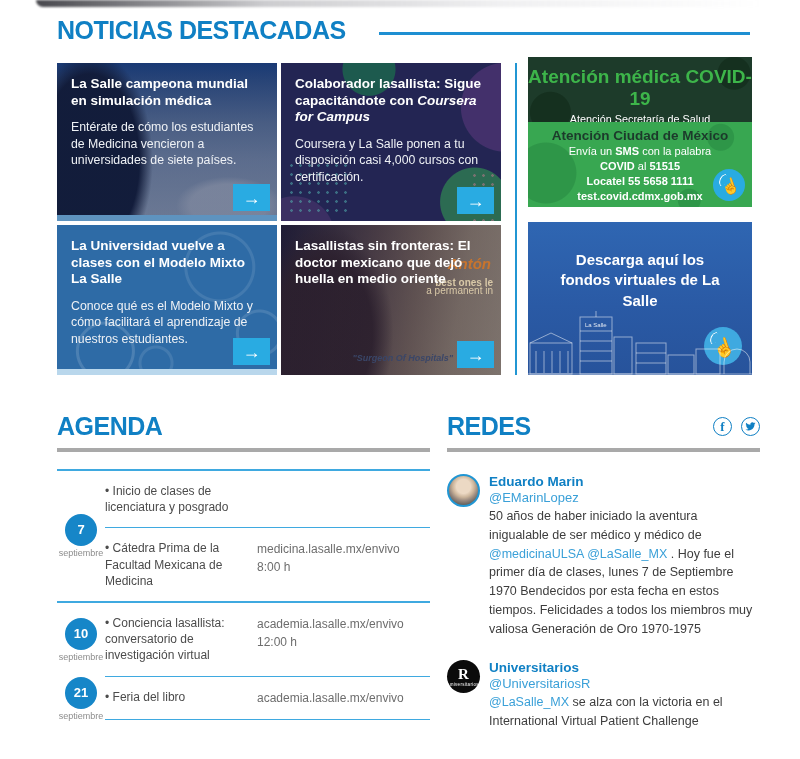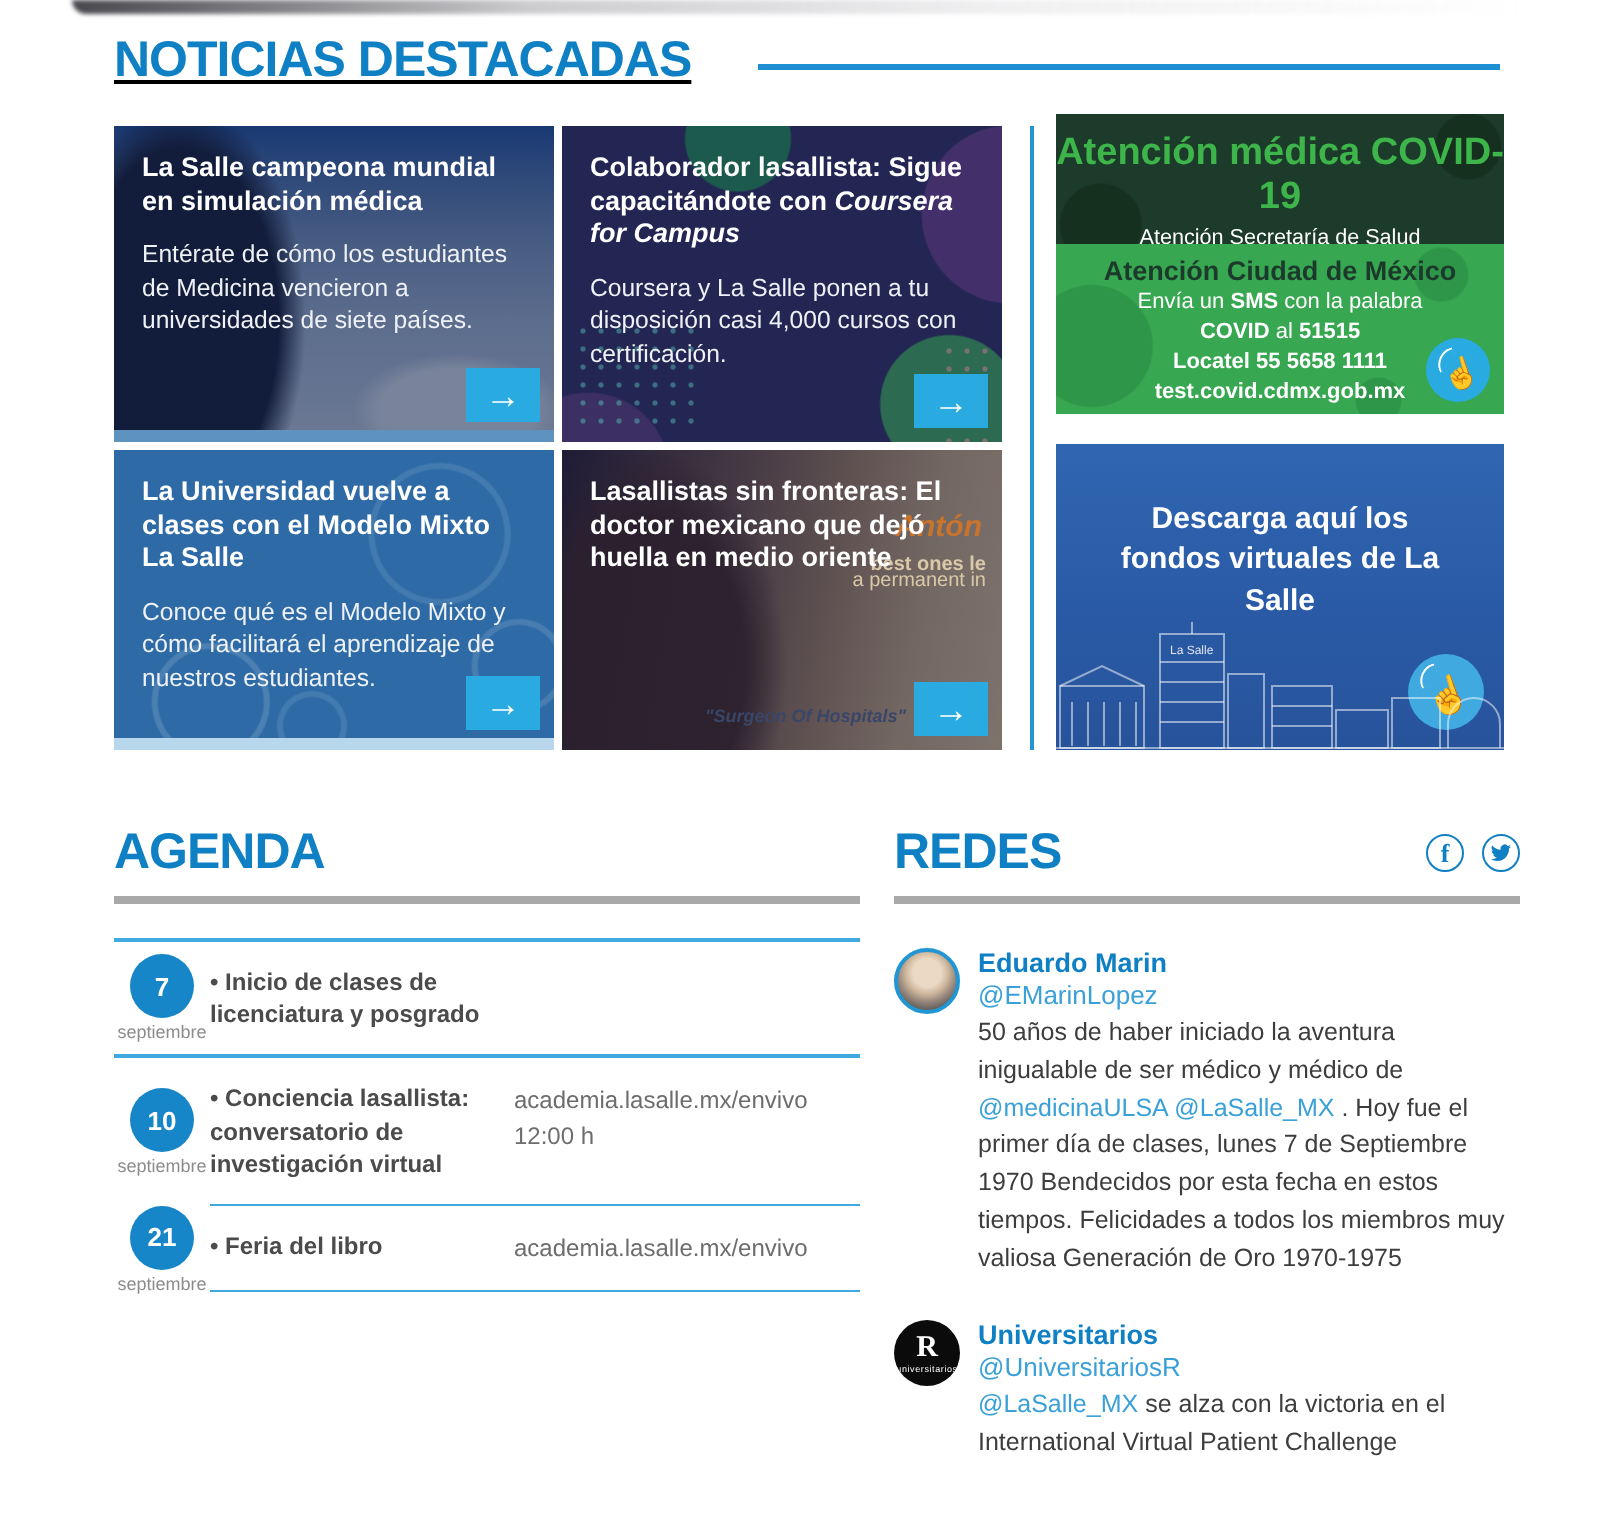--- a/index.html
+++ b/index.html
@@ -10,21 +10,21 @@
   }
   
   .top-shadow {
     position: absolute; left: 36px; top: 0; width: 764px; height: 7px;
     background: linear-gradient(to right, rgba(40,40,46,.85), rgba(110,110,118,.35) 30%, rgba(170,170,178,.18) 60%, rgba(240,240,240,0) 95%);
     border-bottom-left-radius: 8px; filter: blur(1px);
   }
 
   
   .section-title { font-size: 25px; font-weight: bold; color:#1080c4; letter-spacing:-0.5px; }
-  .news-header { position:absolute; left:57px; top:16px; width:693px; display:flex; align-items:center; gap:33px;text-decoration:underline; }
+  .news-header { position:absolute; left:57px; top:16px; width:693px; display:flex; align-items:center; gap:33px; }
   .header-rule { flex:1; height:3px; background:#1e8fd2; margin-top:5px; }
 
   
   .news-grid {
     position:absolute; left:57px; top:63px; width:519px; height:312px;
     display:grid; grid-template-columns:220px 220px; grid-template-rows:158px 150px; gap:4px;
   }
   .card { position:relative; overflow:hidden; padding:13px 14px; color:#fff; cursor:pointer; }
   .card-title { position:relative; z-index:2; font-size:13.5px; line-height:1.24; font-weight:bold; margin-bottom:10px; }
   .card-body  { position:relative; z-index:2; font-size:12.3px; line-height:1.32; color:#eef1f5; }
@@ -128,21 +128,21 @@
   .agenda-list { margin-top:17px; border-top:2px solid #3fa9e0; }
   .agenda-group { display:flex; }
   .agenda-group.b-full { border-bottom:2px solid #3fa9e0; }
   .agenda-group.b-full .event:last-child { border-bottom:none; }
   .date-col { width:48px; flex-shrink:0; display:flex; flex-direction:column; align-items:center; justify-content:center; }
   .date-circle { width:32px; height:32px; border-radius:50%; background:#1686c8; color:#fff; font-weight:bold; font-size:13px;
     display:flex; align-items:center; justify-content:center; }
   .date-month { font-size:9px; color:#8c8c8c; margin-top:2px; }
   .events-col { flex:1; display:flex; flex-direction:column; }
   .event { display:flex; padding:12px 0; border-bottom:1.5px solid #3fa9e0; }
-  .event-title { width:152px; padding-right:10px; font-size:12px; font-weight:bold; color:#4b4b4b; line-height:1.35; }
+  .event-title { width:152px; padding-right:10px; font-size:12px; font-weight:normal; color:#4b4b4b; line-height:1.35; }
   .event-title::before { content:"• "; }
   .event-detail { flex:1; font-size:12px; color:#6d6d6d; line-height:1.5; }
 
   
   .redes { position:absolute; left:447px; top:412px; width:313px; }
   .redes-header { display:flex; align-items:center; }
   .redes-header .section-title { flex:1; }
   .social-icon { width:19px; height:19px; border:1.6px solid #1080c4; border-radius:50%; color:#1080c4;
     display:flex; align-items:center; justify-content:center; margin-left:9px; cursor:pointer; }
   .fb-glyph { font-family:"Liberation Serif", serif; font-weight:bold; font-size:13px; line-height:1; margin-top:-1px; }
@@ -274,20 +274,27 @@
           <div class="date-month">septiembre</div>
         </div>
         <div class="events-col">
           <div class="event">
             <div class="event-title">Inicio de clases de licenciatura y posgrado</div>
             <div class="event-detail">
               <div></div>
               <div></div>
             </div>
           </div>
+          <div class="event">
+            <div class="event-title">Cátedra Prima de la Facultad Mexicana de Medicina</div>
+            <div class="event-detail">
+              <div>medicina.lasalle.mx/envivo</div>
+              <div>8:00 h</div>
+            </div>
+          </div>
         </div>
       </div>
 
       <div class="agenda-group">
         <div class="date-col">
           <div class="date-circle">10</div>
           <div class="date-month">septiembre</div>
         </div>
         <div class="events-col">
           <div class="event">

